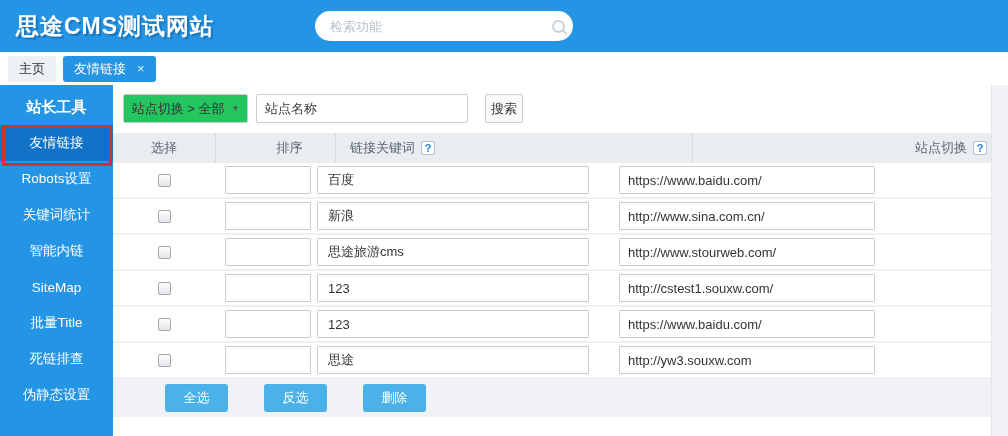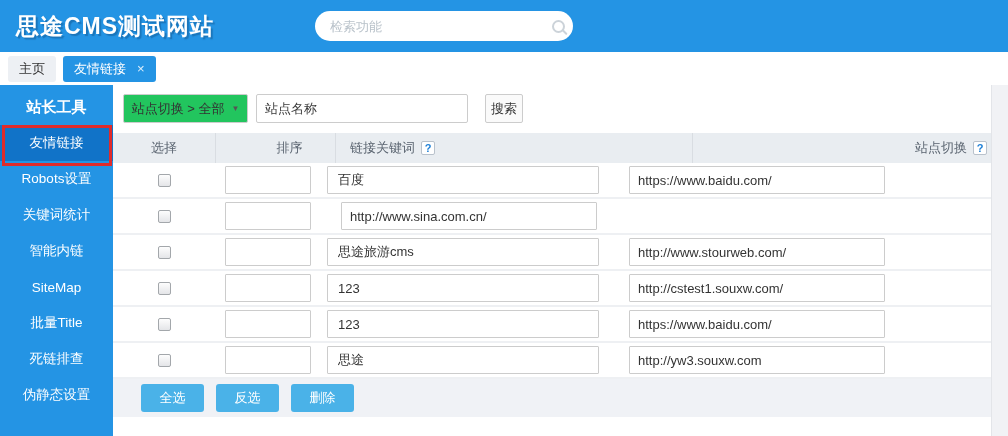--- a/index.html
+++ b/index.html
@@ -63,27 +63,27 @@
     border-radius:2px; color:#1D7FD6; font-size:11px; font-weight:bold; display:inline-flex;
     align-items:center; justify-content:center; line-height:1; }
   .trow { height:36px; background:#fff; border-bottom:2px solid #EEF0F3; display:flex; align-items:center; }
   .cell { display:flex; align-items:center; height:100%; }
   .cb { appearance:none; -webkit-appearance:none; width:13px; height:13px;
     border:1px solid #a3a7ab; border-radius:2px;
     background:linear-gradient(#fdfdfd,#e4e5e8); }
   .tin { height:28px; border:1px solid #ccc; border-radius:1px; font-size:13px; color:#333;
     padding:0 8px; outline:none; font-family:inherit; }
   .sortin { width:86px; margin-left:10px; }
-  .kwin { width:272px; margin-left:16px;padding-left:10px; }
+  .kwin { width:272px; margin-left:6px;padding-left:10px; }
   .urlin { width:256px; margin-left:30px; }
 
   
   .actionbar { height:38px; background:#F0F2F6; display:flex; align-items:center; padding-left:28px; }
   .abtn { width:63px; height:28px; background:#4AB2E8; border:none; border-radius:3px;
-    color:#fff; font-size:13px; margin-right:12px; font-family:inherit; }
+    color:#fff; font-size:13px; margin-right:12px; font-family:inherit;margin-left:24px; }
 
   
   .vscroll { position:absolute; right:0; top:0; width:17px; height:351px;
     background:#F1F2F5; border-left:1px solid #e3e5e9; }
 
   
   .red-annot { position:absolute; left:2px; top:125px; width:110px; height:41px;
     border:3px solid #E02B2B; pointer-events:none; z-index:9; }
 </style>
 </head>
@@ -163,20 +163,23 @@
             </div>
         </div>
         <div class="trow">
           <div class="cell c-sel">
               <input type="checkbox" class="cb" style="">
             </div>
           <div class="cell">
               <input class="tin sortin" value="" style="">
             </div>
           <div class="cell">
+              <input class="tin kwin" value="新浪" style="">
+            </div>
+          <div class="cell">
               <input class="tin urlin" value="http://www.sina.com.cn/" style="">
             </div>
         </div>
         <div class="trow">
           <div class="cell c-sel">
               <input type="checkbox" class="cb" style="">
             </div>
           <div class="cell">
               <input class="tin sortin" value="" style="">
             </div>

